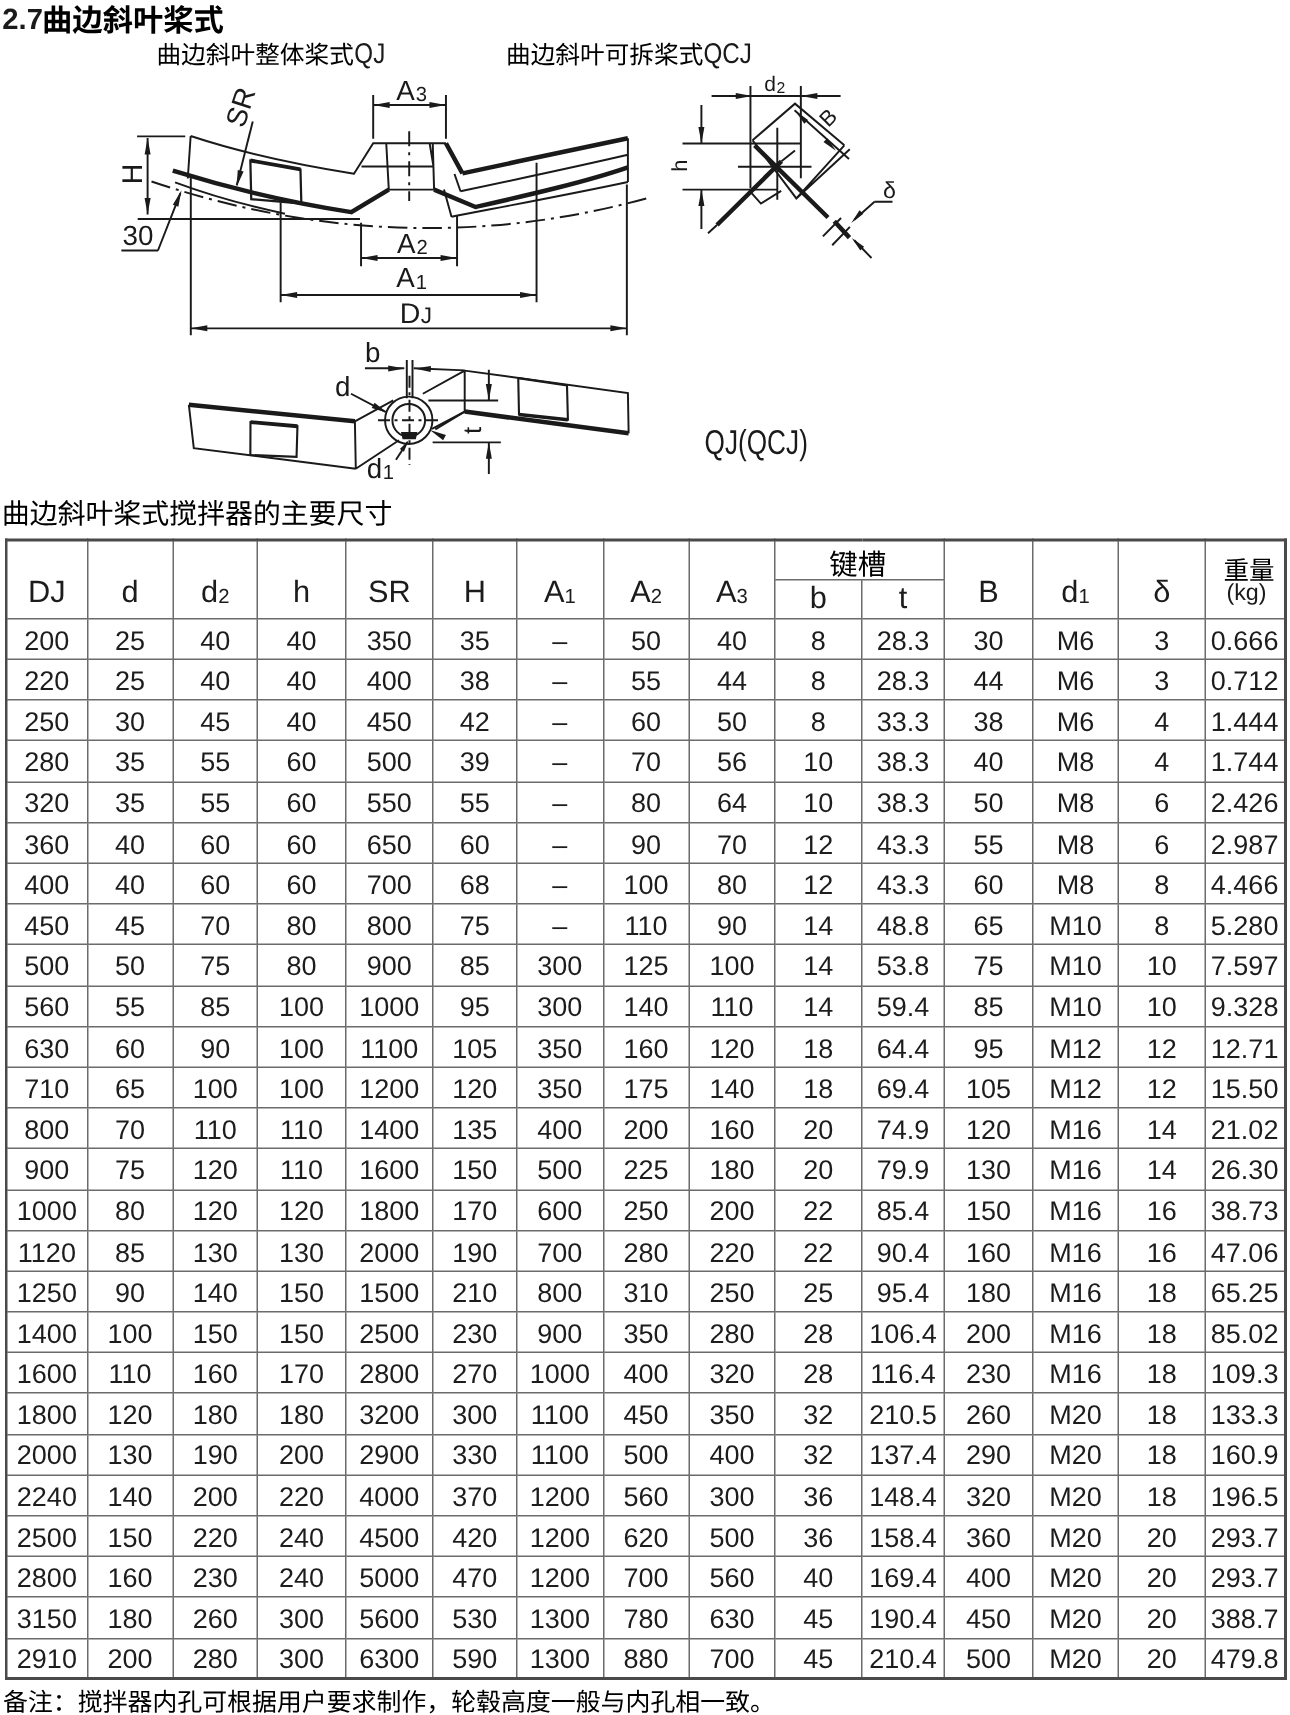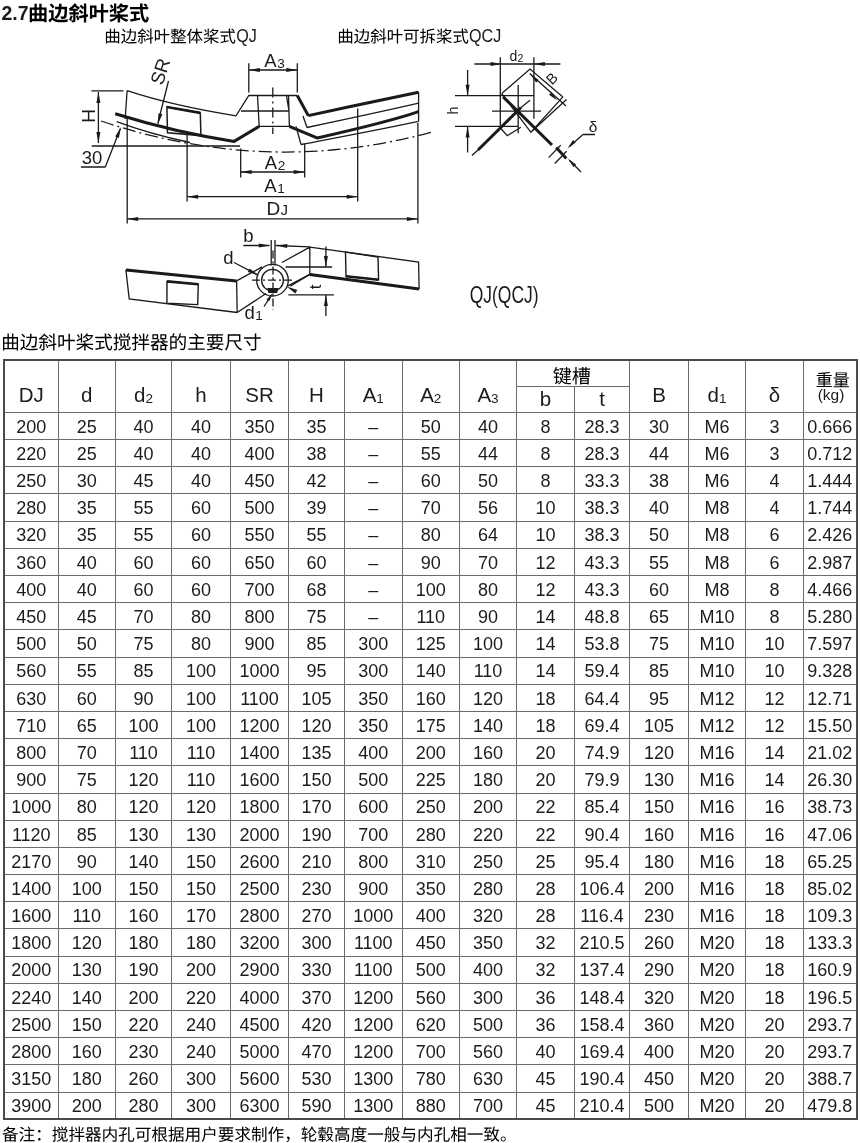--- a/index.html
+++ b/index.html
@@ -316,25 +316,25 @@
         <td>280</td>
         <td>220</td>
         <td>22</td>
         <td>90.4</td>
         <td>160</td>
         <td>M16</td>
         <td>16</td>
         <td>47.06</td>
       </tr>
       <tr>
-        <td>2170</td>
+        <td>1250</td>
         <td>90</td>
         <td>140</td>
         <td>150</td>
-        <td>2600</td>
+        <td>1500</td>
         <td>210</td>
         <td>800</td>
         <td>310</td>
         <td>250</td>
         <td>25</td>
         <td>95.4</td>
         <td>180</td>
         <td>M16</td>
         <td>18</td>
         <td>65.25</td>
@@ -469,21 +469,21 @@
         <td>780</td>
         <td>630</td>
         <td>45</td>
         <td>190.4</td>
         <td>450</td>
         <td>M20</td>
         <td>20</td>
         <td>388.7</td>
       </tr>
       <tr>
-        <td>3900</td>
+        <td>2910</td>
         <td>200</td>
         <td>280</td>
         <td>300</td>
         <td>6300</td>
         <td>590</td>
         <td>1300</td>
         <td>880</td>
         <td>700</td>
         <td>45</td>
         <td>210.4</td>

